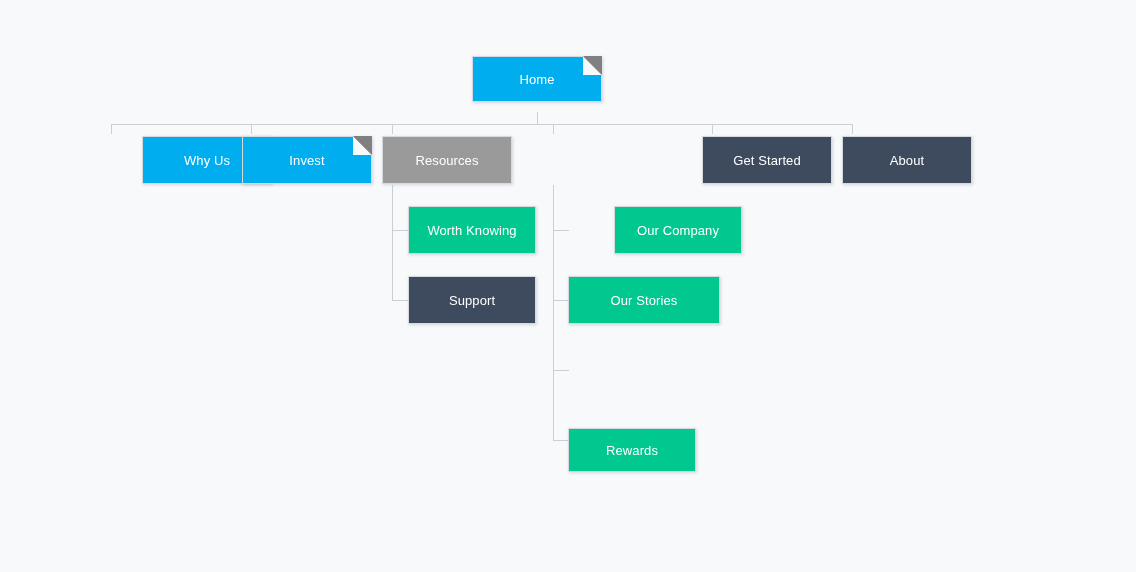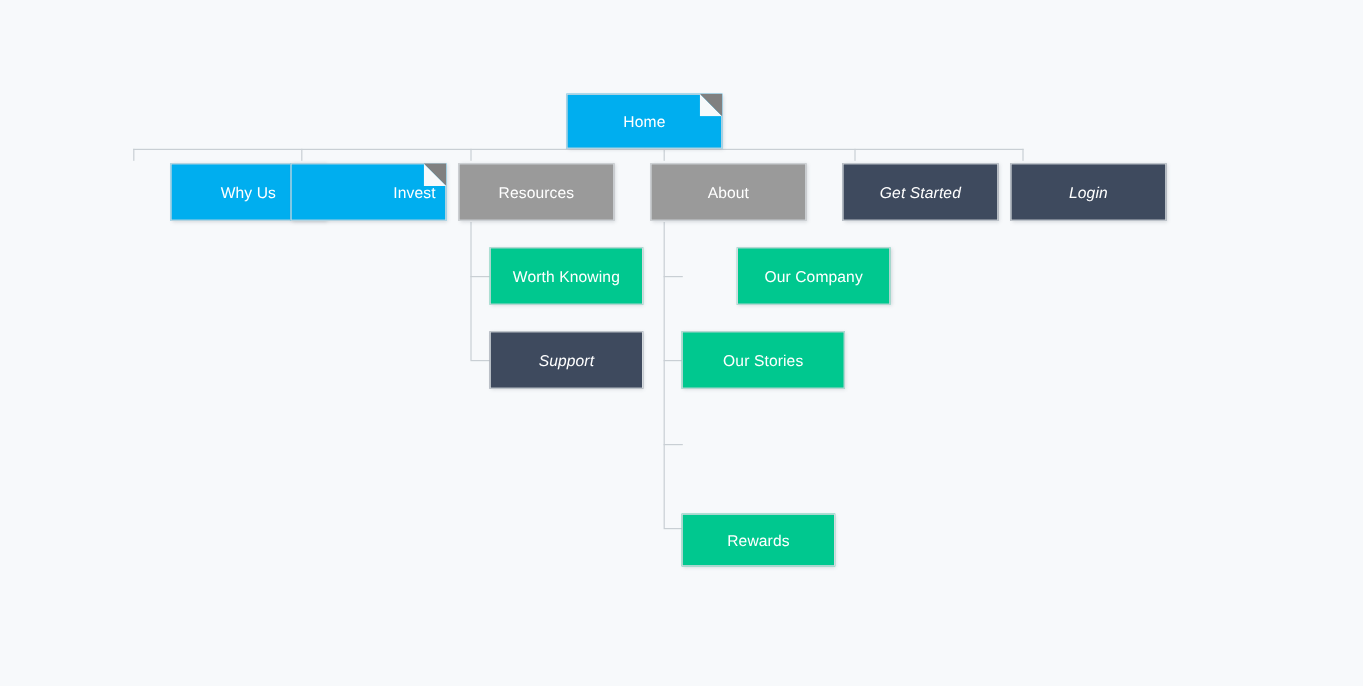--- a/index.html
+++ b/index.html
@@ -45,21 +45,21 @@
     user-select: none;
   }
   .node .label {
     display: block;
     padding: 0 8px;
   }
 
   
   .c-blue  { background: #00aeef; }
   .c-gray  { background: #9a9a9a; }
-  .c-navy  { background: #3e4a5e; font-style: italic; }
+  .c-navy  { background: #3e4a5e; }
   .c-green { background: #00c88f; }
 
   
   .node.folded .fold {
     position: absolute;
     top: -1px;
     right: -1px;
     width: 19px;
     height: 19px;
     background: #808080;
@@ -94,65 +94,62 @@
   <div class="line v" style="left:392px; top:185px; height:115px;"></div>
   <div class="line h" style="left:392px; top:230px; width:16px;"></div>
   <div class="line h" style="left:392px; top:300px; width:16px;"></div>
 
   <div class="line v" style="left:553px; top:185px; height:255px;"></div>
   <div class="line h" style="left:553px; top:230px; width:16px;"></div>
   <div class="line h" style="left:553px; top:300px; width:16px;"></div>
   <div class="line h" style="left:553px; top:370px; width:16px;"></div>
   <div class="line h" style="left:553px; top:440px; width:16px;"></div>
 
-  <div class="node c-blue folded" style="left:472px; top:78px; width:130px; height:46px;justify-content:center;">
+  <div class="node c-blue folded" style="left:472px; top:56px; width:130px; height:46px;justify-content:center;">
     <span class="fold-notch"></span>
     <span class="fold"></span>
     <span class="label">Home</span>
   </div>
 
   <div class="node c-blue" style="left:102px; top:136px; width:130px; height:48px;margin-left:40px;">
     <span class="label">Why Us</span>
   </div>
 
-  <div class="node c-blue folded" style="left:242px; top:136px; width:130px; height:48px;justify-content:flex-end;">
+  <div class="node c-blue folded" style="left:242px; top:136px; width:130px; height:48px;">
     <span class="fold-notch"></span>
     <span class="fold"></span>
     <span class="label">Invest</span>
   </div>
 
   <div class="node c-gray" style="left:382px; top:136px; width:130px; height:48px;">
     <span class="label">Resources</span>
   </div>
 
-  <div class="node c-gray" style="left:542px; top:136px; width:130px; height:48px;">
-    <span class="label">About</span>
-  </div>
 
   <div class="node c-navy" style="left:702px; top:136px; width:130px; height:48px;">
     <span class="label">Get Started</span>
   </div>
 
   <div class="node c-navy" style="left:842px; top:136px; width:130px; height:48px;">
-    <span class="label">Login</span>
+    <span class="label">About</span>
   </div>
 
   <div class="node c-green" style="left:408px; top:206px; width:128px; height:48px;text-align:right;">
     <span class="label">Worth Knowing</span>
   </div>
 
   <div class="node c-navy" style="left:408px; top:276px; width:128px; height:48px;justify-content:center;">
     <span class="label">Support</span>
   </div>
 
   <div class="node c-green" style="left:568px; top:206px; width:128px; height:48px;margin-left:46px;">
     <span class="label">Our Company</span>
   </div>
 
-  <div class="node c-green" style="left:568px; top:276px; width:136px; height:48px;">
+  <div class="node c-green" style="left:568px; top:276px; width:152px; height:48px;">
     <span class="label">Our Stories</span>
   </div>
 
 
   <div class="node c-green" style="left:568px; top:428px; width:128px; height:44px;">
     <span class="label">Rewards</span>
   </div>
 
 </div>
 

